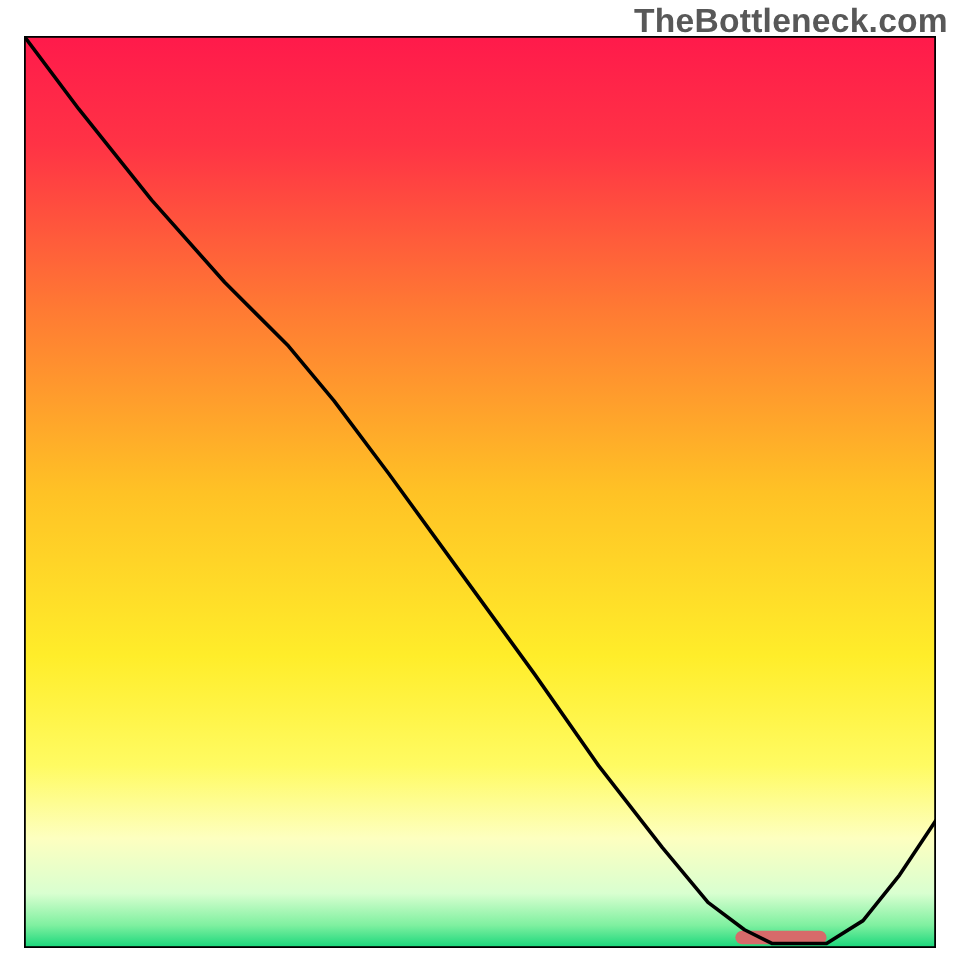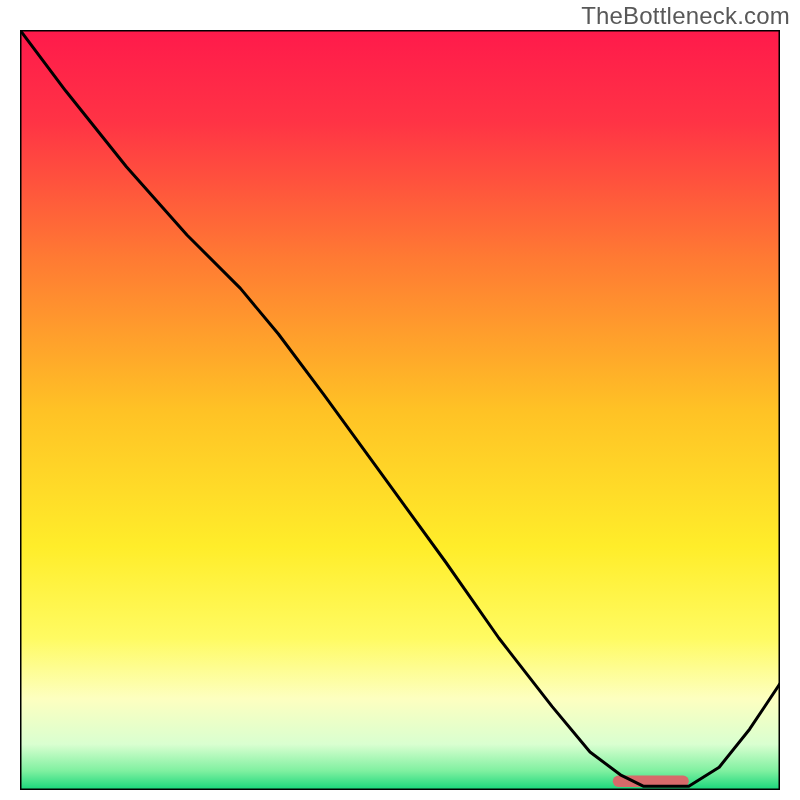--- a/index.html
+++ b/index.html
@@ -13,22 +13,22 @@
   }
   .stage {
     position: relative;
     width: 800px;
     height: 800px;
   }
   .watermark {
     position: absolute;
     top: 2px;
     right: 10px;
-    font-size: 24px;
-    font-weight: 400;
+    font-size: 28px;
+    font-weight: 700;
     color: #585858;
     letter-spacing: 0.2px;
   }
   .plot {
     position: absolute;
     left: 20px;
     top: 30px;
     width: 760px;
     height: 760px;
   }

